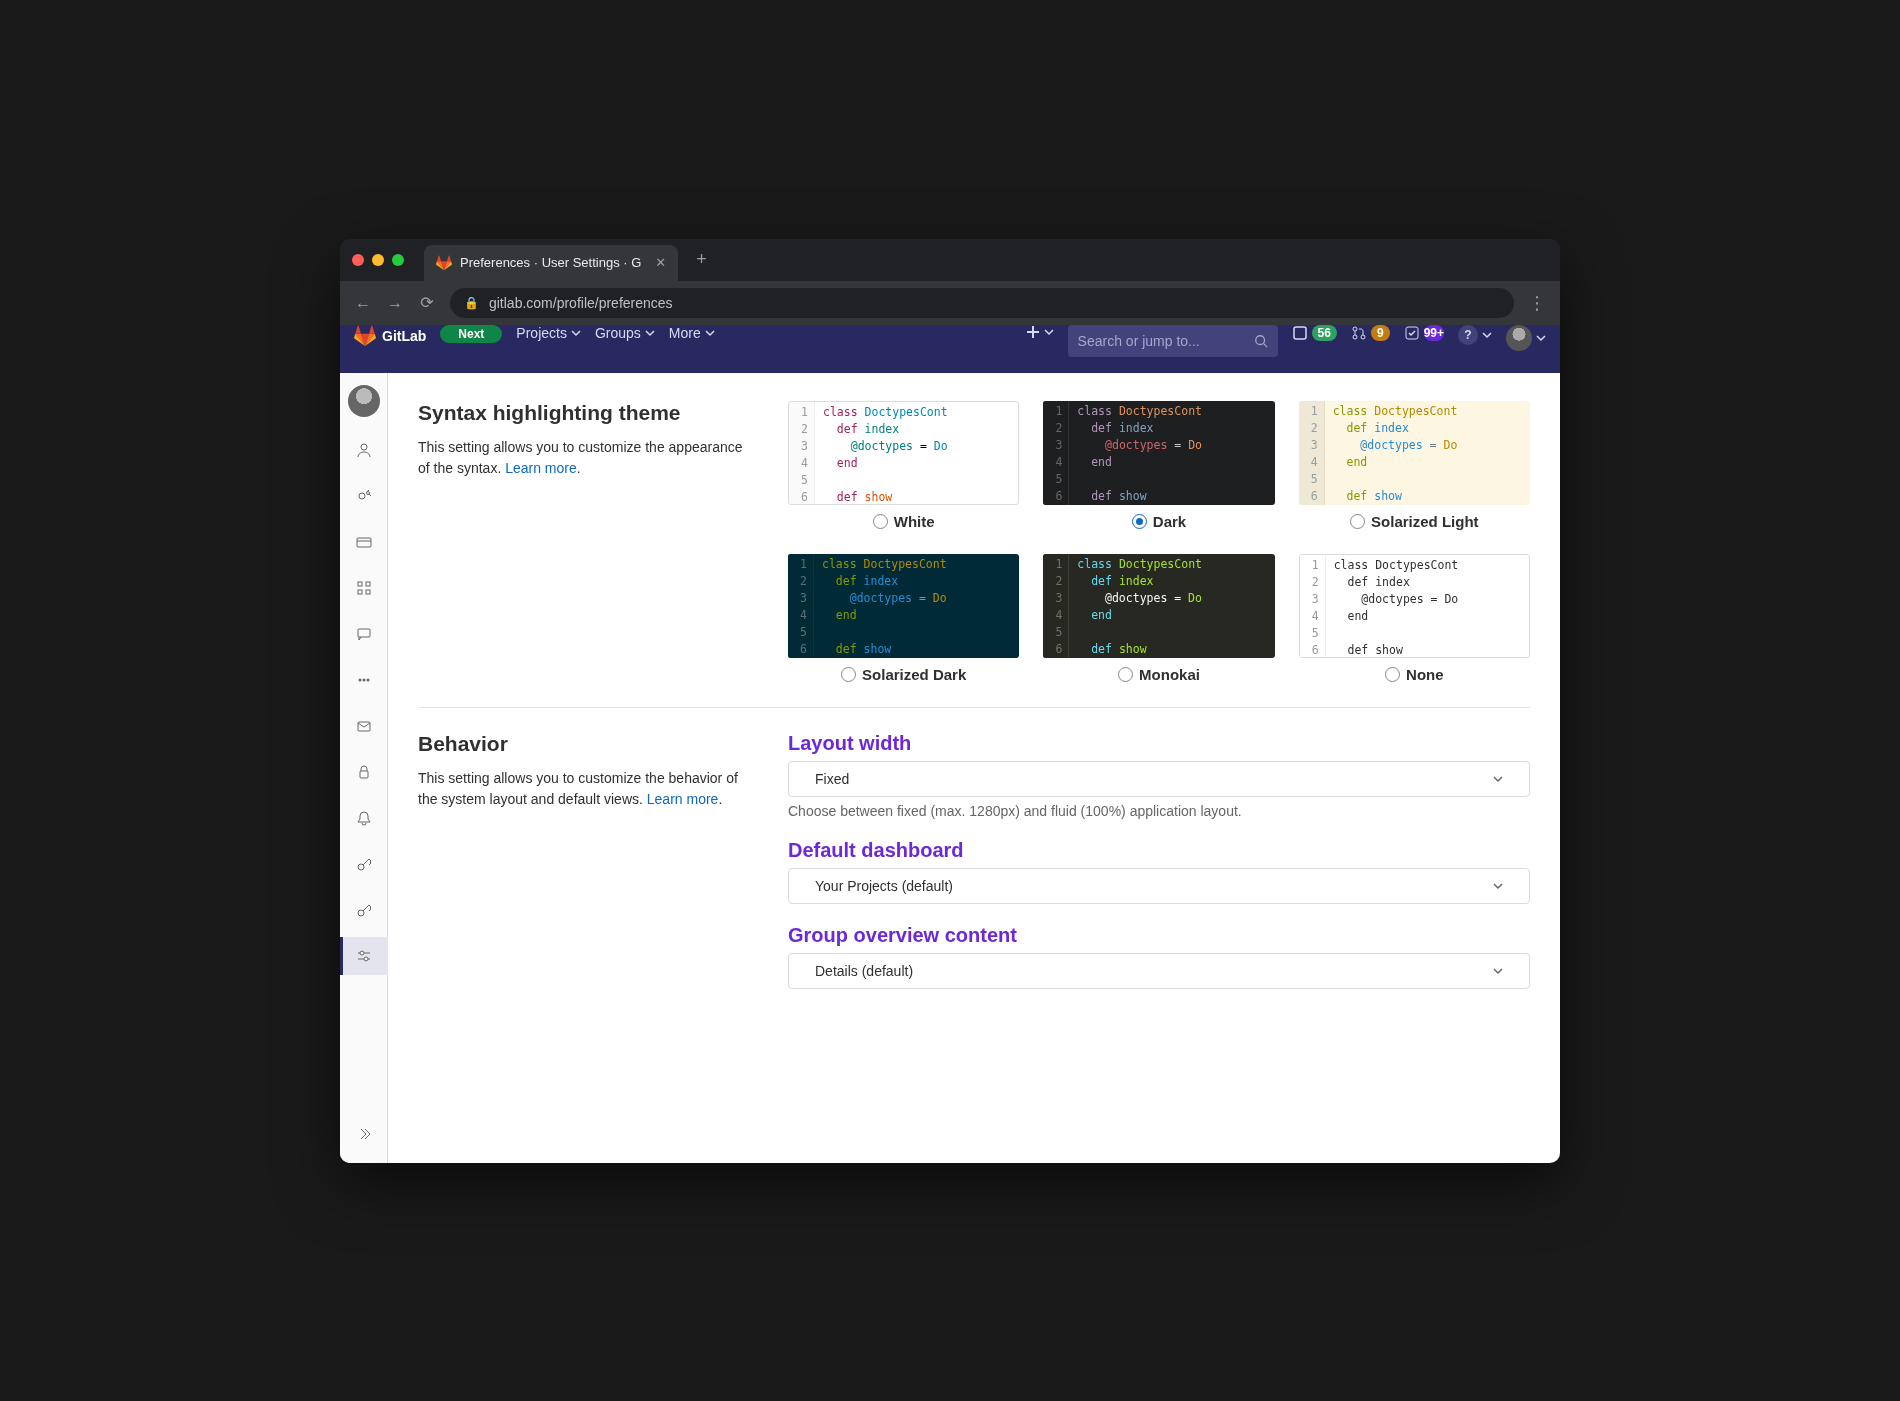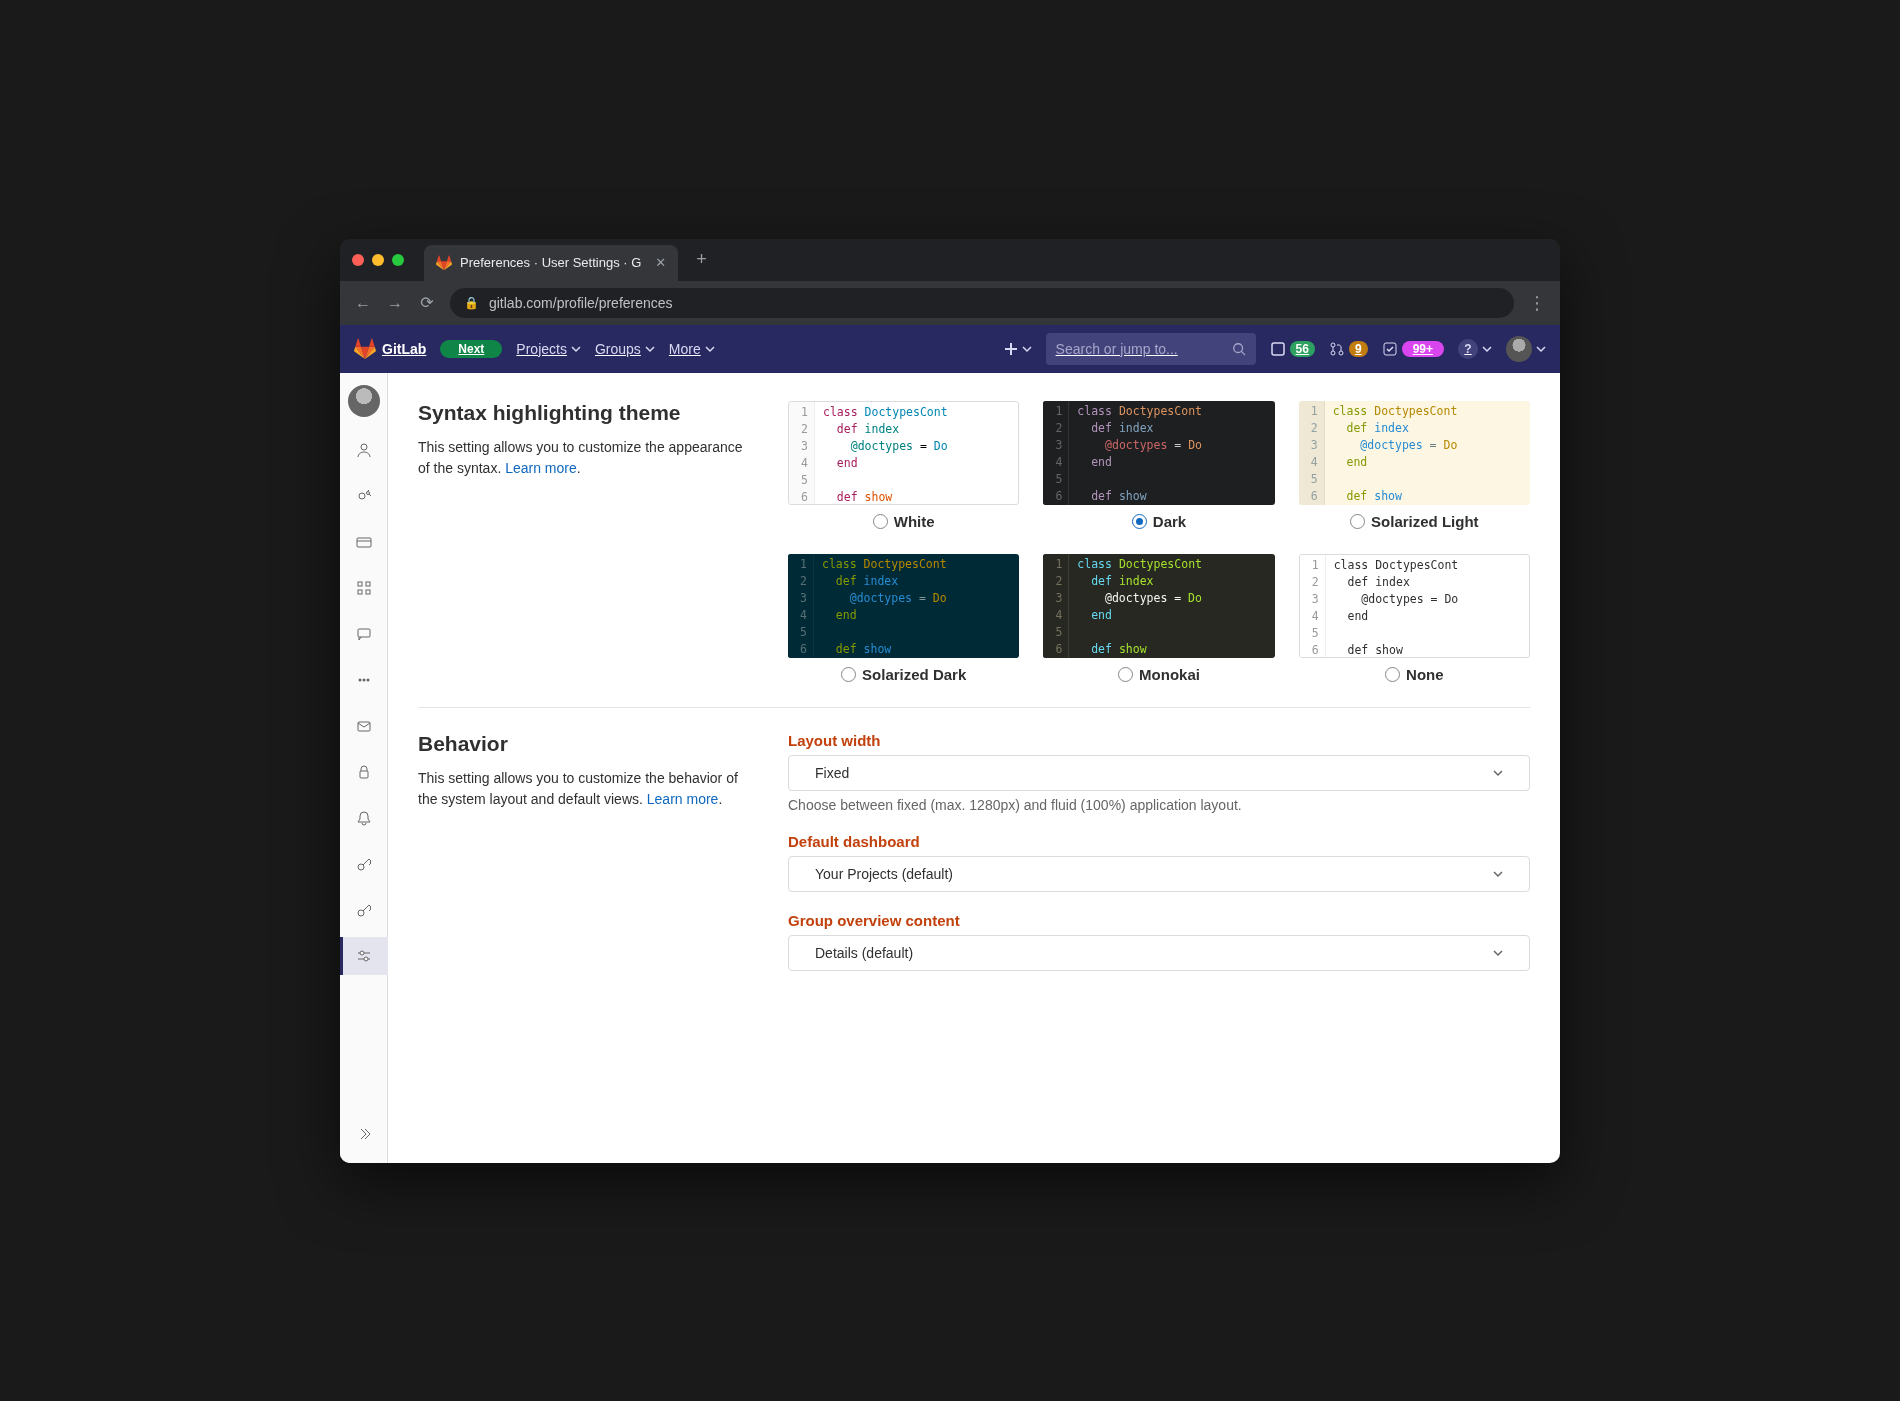--- a/index.html
+++ b/index.html
@@ -12,33 +12,33 @@
 .tab { background:#35363a; border-radius:8px 8px 0 0; display:flex; align-items:center; gap:8px; padding:8px 12px; color:#e8eaed; font-size:13px; height:36px; margin-top:6px;}
 .tab .favicon { width:16px; height:16px; }
 .tab-close{ color:#9aa0a6; margin-left:6px; cursor:pointer;}
 .newtab { color:#9aa0a6; font-size:18px; margin-left:10px; cursor:pointer;}
 .addrbar { background:#35363a; height:44px; display:flex; align-items:center; gap:14px; padding:0 14px;}
 .nav-ico { color:#9aa0a6; width:18px; text-align:center; cursor:pointer;}
 .url { flex:1; background:#202124; border-radius:20px; height:30px; display:flex; align-items:center; padding:0 14px; color:#bdc1c6; font-size:14px; gap:10px;}
 .url .lock { font-size:12px; }
 .kebab { color:#9aa0a6; font-size:18px; cursor:pointer;}
 
-.gl-header { background:#292961; height:48px; display:flex; align-items:center; padding:0 14px; gap:14px; color:#fff; font-size:14px;text-decoration:underline;}
+.gl-header { background:#292961; height:48px; display:flex; align-items:flex-start; padding:0 14px; gap:14px; color:#fff; font-size:14px;}
 .gl-logo { display:flex; align-items:center; gap:6px; font-weight:600;}
 .gl-logo svg{ width:22px; height:22px;}
 .gl-badge-next { background:#108548; color:#fff; border-radius:10px; padding:2px 18px; font-size:12px; font-weight:600;}
 .gl-menu-item { display:flex; align-items:center; gap:4px; cursor:pointer; color:#d9d8f3;}
 .gl-menu-item svg{width:10px;height:10px;}
 .gl-spacer{flex:1}
 .gl-plus{display:flex;align-items:center;gap:4px;color:#d9d8f3;cursor:pointer}
 .gl-search { background:#43437b; border-radius:4px; height:32px; width:210px; display:flex; align-items:center; padding:0 10px; color:#a7a6cc; font-size:14px; gap:8px;}
 .gl-count { display:flex; align-items:center; gap:4px; cursor:pointer; color:#d9d8f3;}
 .gl-badge-green{background:#2da160;color:#fff;border-radius:8px;padding:1px 6px;font-size:12px;font-weight:600}
 .gl-badge-orange{background:#c17d10;color:#fff;border-radius:8px;padding:1px 6px;font-size:12px;font-weight:600}
-.gl-badge-blue{background:#d946ef;color:#fff;border-radius:8px;padding:1px 11px;font-size:12px;font-weight:600}
+.gl-badge-blue{background:#6d28d9;color:#fff;border-radius:8px;padding:1px 0;font-size:12px;font-weight:600}
 .gl-help{width:20px;height:20px;border-radius:50%;background:#43437b;display:flex;align-items:center;justify-content:center;font-size:12px;font-weight:700;cursor:pointer}
 .gl-avatar{width:26px;height:26px;border-radius:50%;background:#666;background-image:radial-gradient(circle at 50% 35%, #aaa 30%, #555 31%);cursor:pointer}
 
 .body { display:flex; background:#fff; min-height:790px;}
 .sidebar { width:48px; border-right:1px solid #dbdbdb; display:flex; flex-direction:column; align-items:center; padding-top:12px; gap:8px; background:#fafafa;}
 .side-avatar{width:32px;height:32px;border-radius:50%;background:#888;background-image:radial-gradient(circle at 50% 35%, #bbb 30%, #666 31%);margin-bottom:6px;cursor:pointer}
 .side-item{width:48px;height:38px;display:flex;align-items:center;justify-content:center;color:#666;cursor:pointer;position:relative}
 .side-item.active{background:#e4e4ee}
 .side-item.active::before{content:"";position:absolute;left:0;top:0;bottom:0;width:3px;background:#292961}
 .side-item svg{width:16px;height:16px}
@@ -70,21 +70,21 @@
 .pv-sol-d{background:#002b36;color:#839496}.pv-sol-d .gutter{background:#002b36;color:#586e75;border-right:1px solid #073642}
 .pv-mono{background:#272822;color:#f8f8f2}.pv-mono .gutter{background:#272822;color:#75715e;border-right:1px solid #3e3d32}
 .pv-none{background:#fff;border:1px solid #dbdbdb;color:#303030}.pv-none .gutter{background:#fff;color:#999;border-right:1px solid #eee}
 
 .kw-blue{color:#0086b3}.kw-red{color:#a71d5d}.kw-teal{color:#008080}.kw-orange{color:#df5000}
 .d-kw{color:#b294bb}.d-cls{color:#de935f}.d-id{color:#cc6666}.d-fn{color:#81a2be}
 .sl-kw{color:#859900}.sl-cls{color:#b58900}.sl-var{color:#268bd2}
 .mn-kw{color:#66d9ef}.mn-cls{color:#a6e22e}
 
 .form-group{margin-bottom:20px}
-.form-label{font-size:15px;font-weight:600;color:#c2410c;margin-bottom:6px;display:block}
+.form-label{font-size:20px;font-weight:600;color:#6d28d9;margin-bottom:6px;display:block}
 .select{width:100%;border:1px solid #dbdbdb;border-radius:4px;height:36px;padding:0 26px;font-size:14px;color:#303030;background:#fff;display:flex;align-items:center;justify-content:space-between;cursor:pointer}
 .select svg{width:10px;height:10px;color:#666}
 .help-text{color:#666;font-size:14px;margin-top:6px}
 </style>
 </head>
 <body>
 
 <div class="window">
 
   <div class="titlebar">

